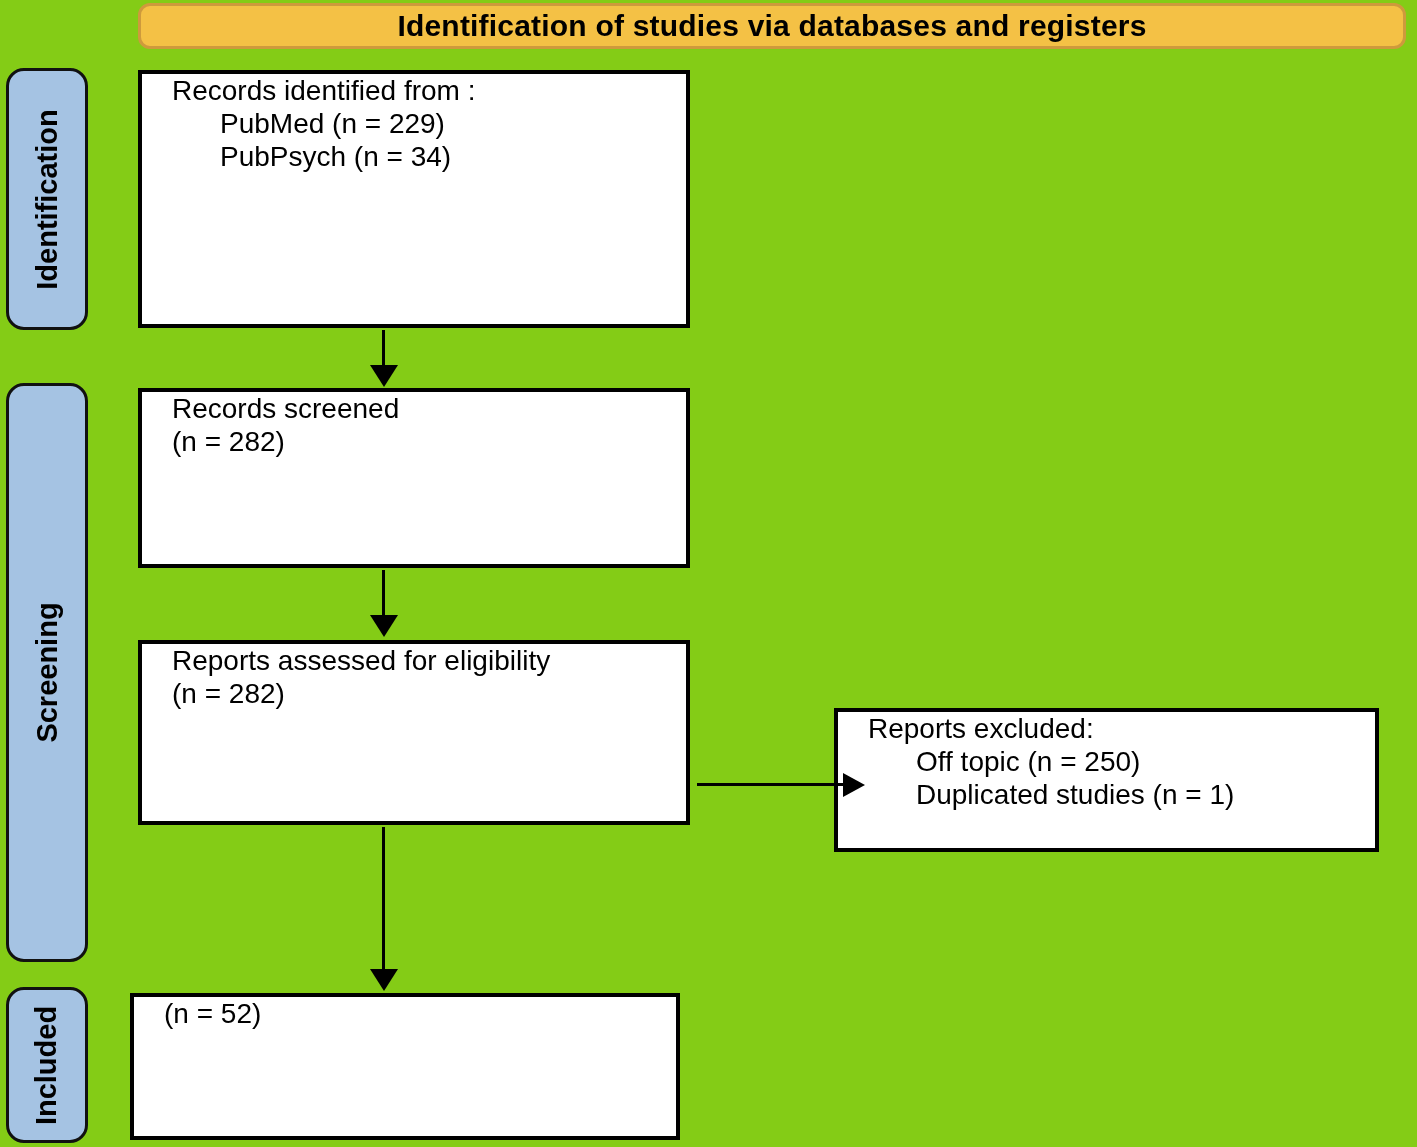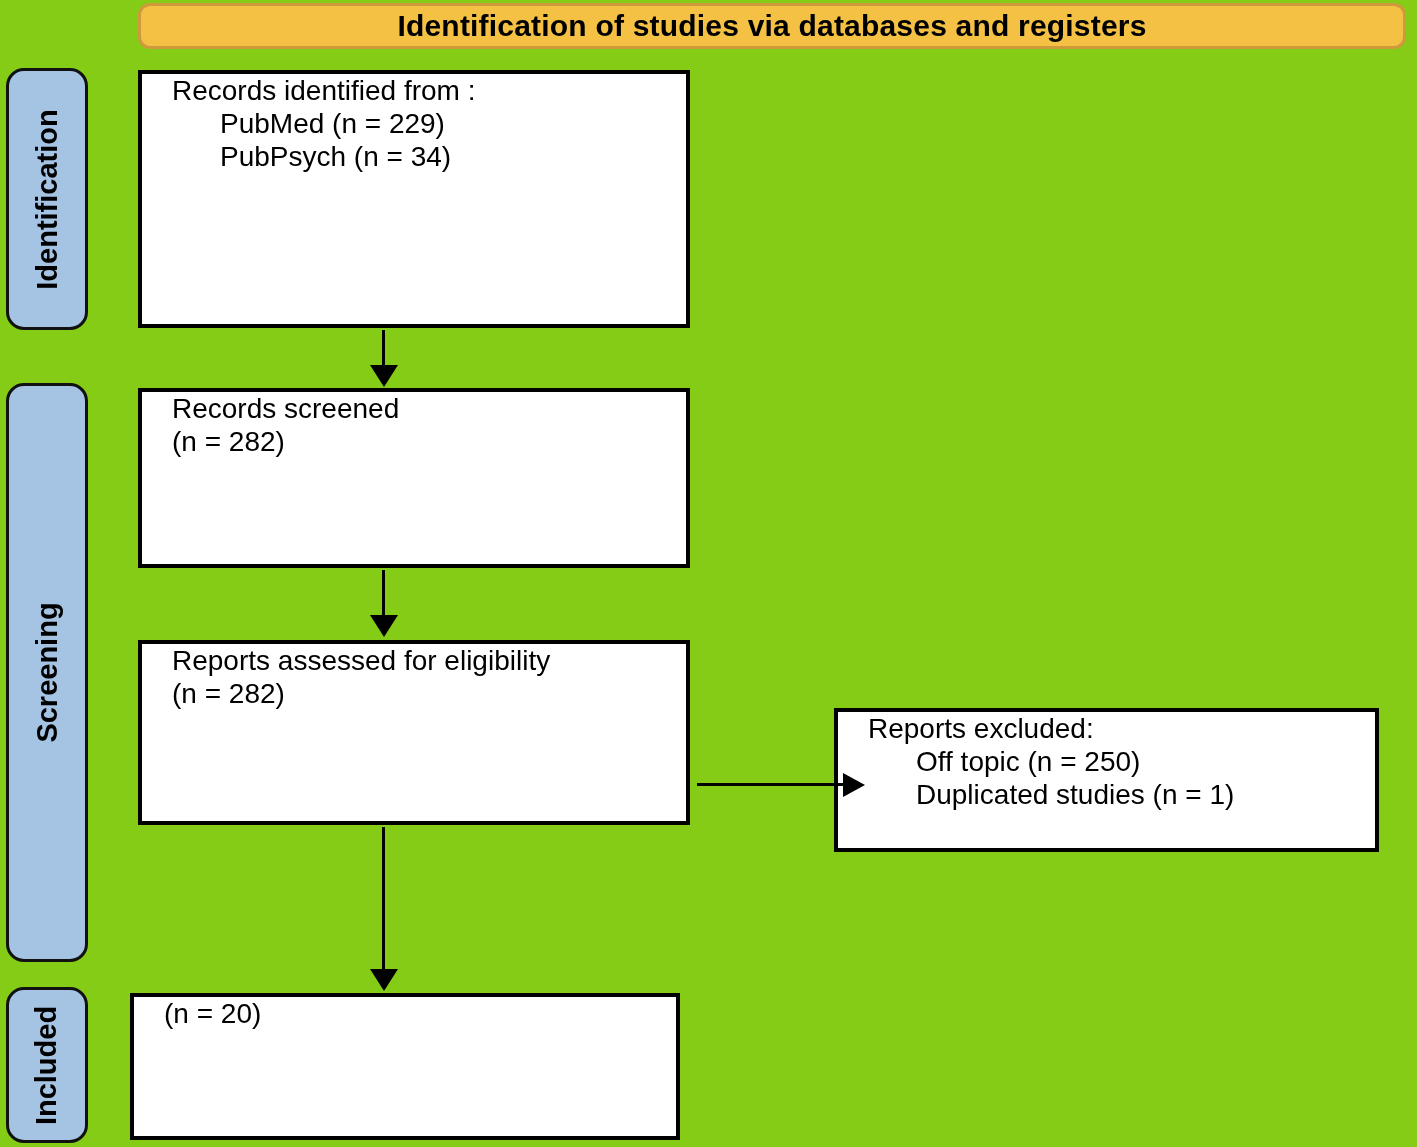--- a/index.html
+++ b/index.html
@@ -128,21 +128,21 @@
   <div class="box box-reports-excluded">
     <div class="box-text">
       <div class="line">Reports excluded:</div>
       <div class="line indent">Off topic (n = 250)</div>
       <div class="line indent">Duplicated studies (n = 1)</div>
     </div>
   </div>
 
   <div class="box box-studies-included">
     <div class="box-text">
-      <div class="line">(n = 20)</div>
+      <div class="line">(n = 52)</div>
     </div>
   </div>
 
   <div class="varrow" style="left:382px;top:330px;height:35px;"></div>
   <div class="varrow" style="left:382px;top:570px;height:45px;"></div>
   <div class="varrow" style="left:382px;top:827px;height:142px;"></div>
   <div class="harrow" style="left:697px;top:783px;width:146px;"></div>
 
 </div>
 

